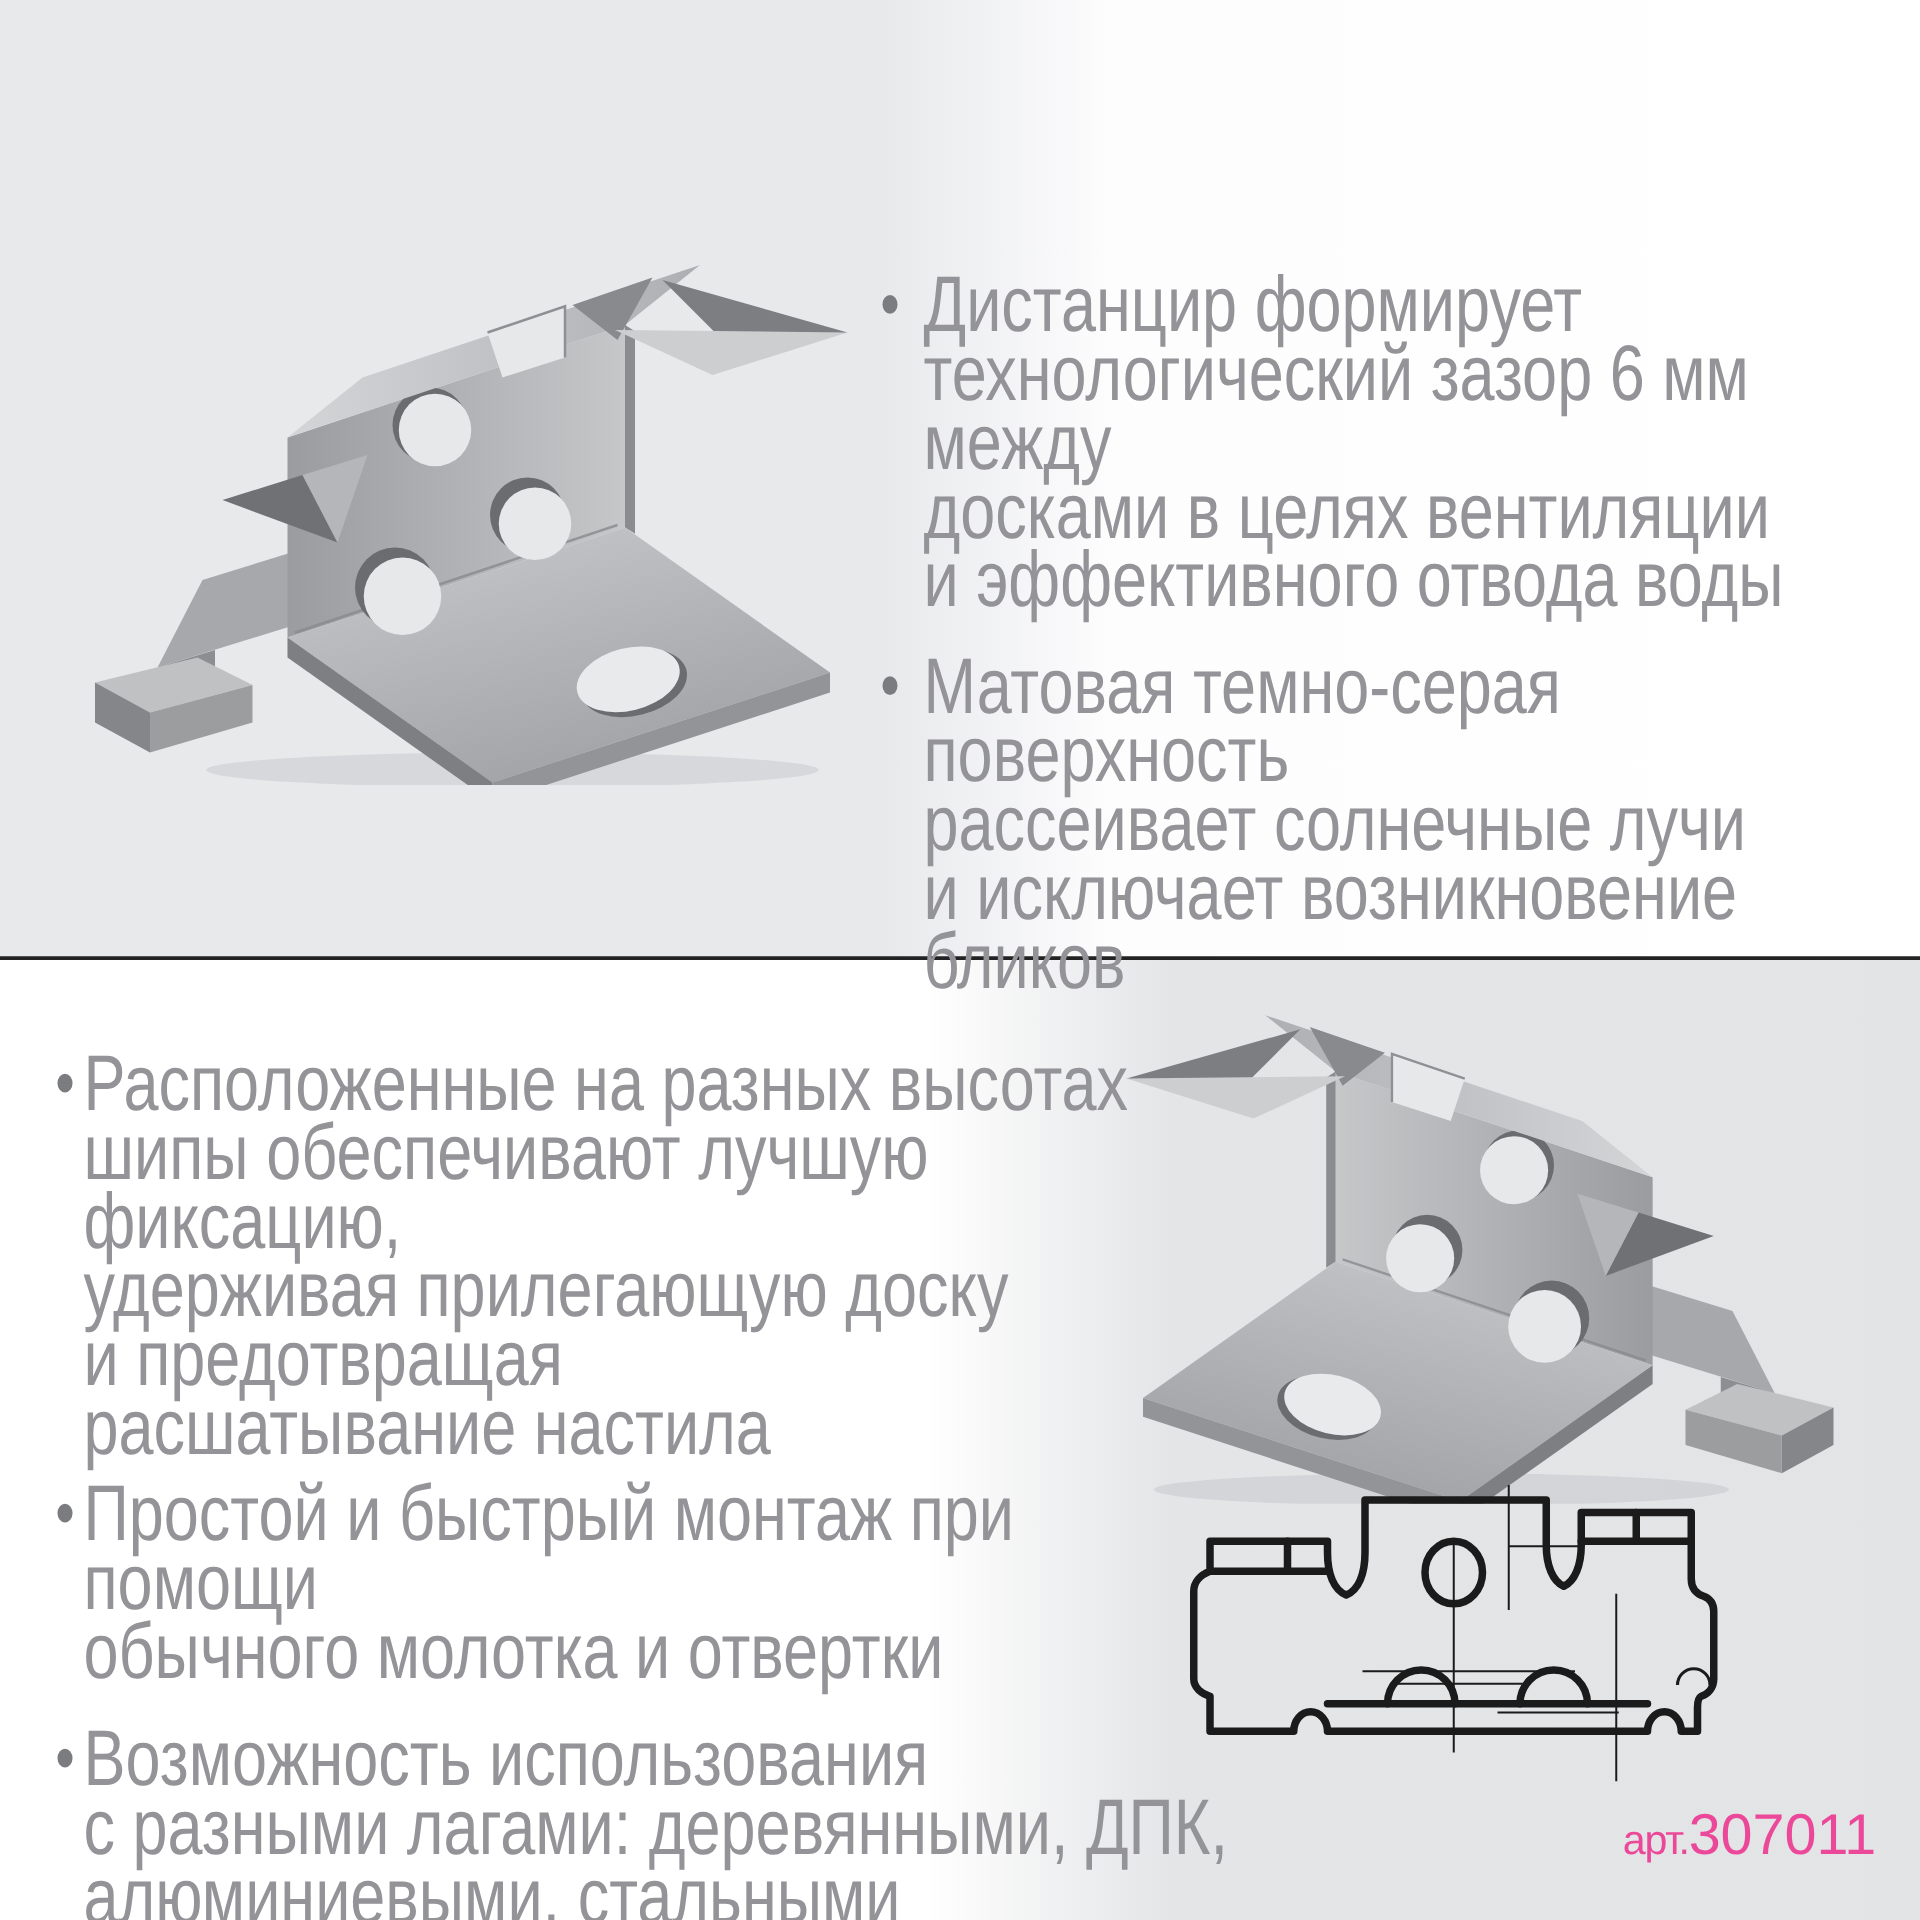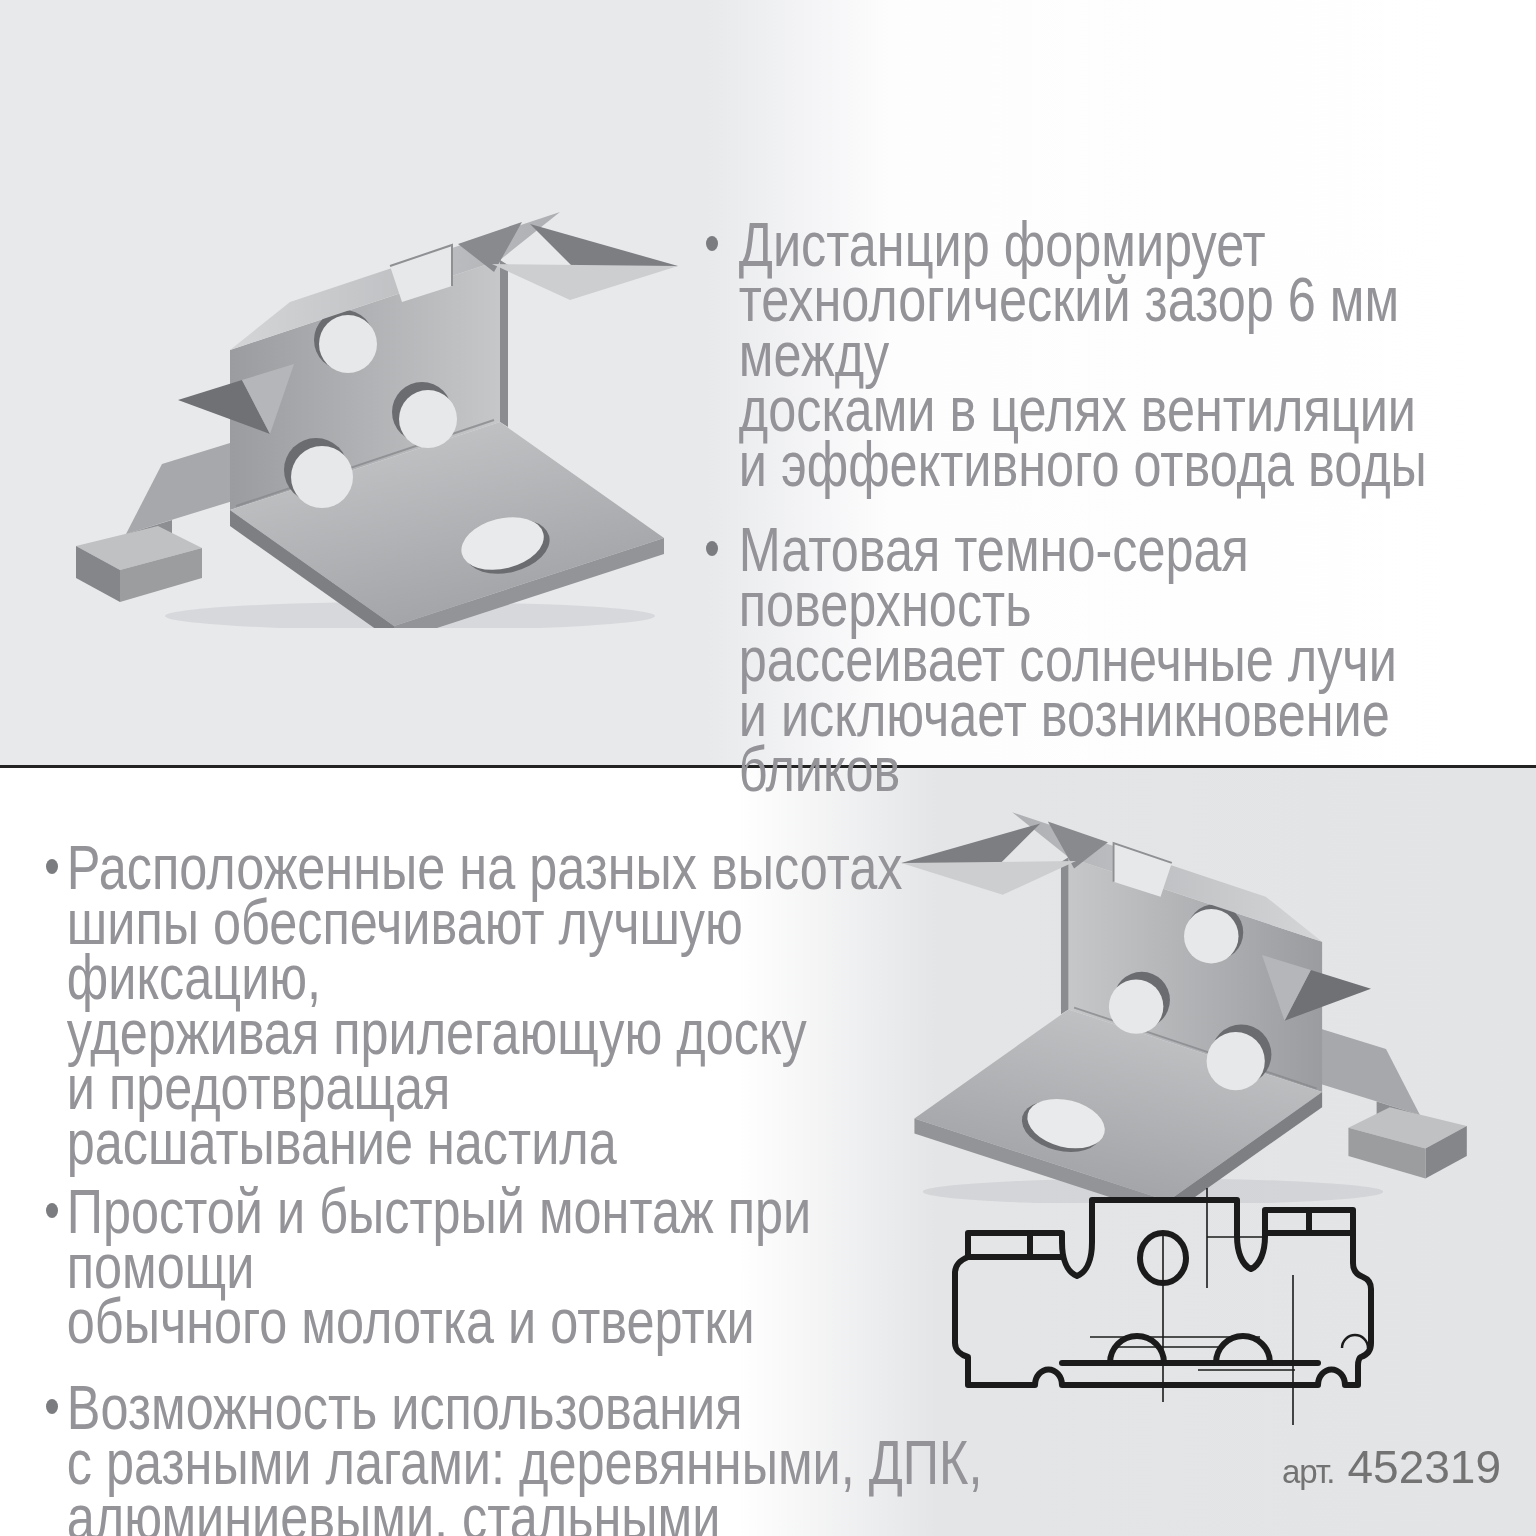--- a/index.html
+++ b/index.html
@@ -24,21 +24,21 @@
   .features-bottom{left:42px;top:840px;width:1210px;}
   .features-bottom li{padding-left:31px;}
   .features-bottom li:nth-child(1){margin-bottom:14px;}
   .features-bottom li:nth-child(2){margin-bottom:31px;}
   .features-bottom .dot{left:5px;}
   
   .photo-top{position:absolute;left:30px;top:148px;width:660px;height:480px;}
   .photo-bottom{position:absolute;left:890px;top:752px;width:620px;height:451px;}
   .drawing{position:absolute;left:950px;top:1180px;width:440px;height:250px;}
   
-  .article{position:absolute;right:59px;top:1440px;display:flex;align-items:baseline;gap:13px;color:#737373;}
+  .article{position:absolute;right:59px;top:1440px;display:flex;align-items:baseline;color:#ec4899;}
   .art-prefix{font-size:33px;letter-spacing:-1px;}
   .art-number{font-size:46px;letter-spacing:0;}
 </style>
 </head>
 <body>
 
 <div class="canvas">
 
   <div class="panel panel-top"></div>
   <div class="panel panel-bottom"></div>
@@ -163,16 +163,16 @@
       <path d="M 343,95 L 343,245"></path>
       <path d="M 257,57 L 315,57"></path>
       <path d="M 140,157 L 310,157"></path>
       <path d="M 168,167 L 268,167"></path>
       <path d="M 248,190 L 345,190"></path>
     </g>
   </svg>
 
   <div class="article">
     <span class="art-prefix">арт.</span>
-    <span class="art-number">452319</span>
+    <span class="art-number">307011</span>
   </div>
 
 </div>
 
 </body></html>

